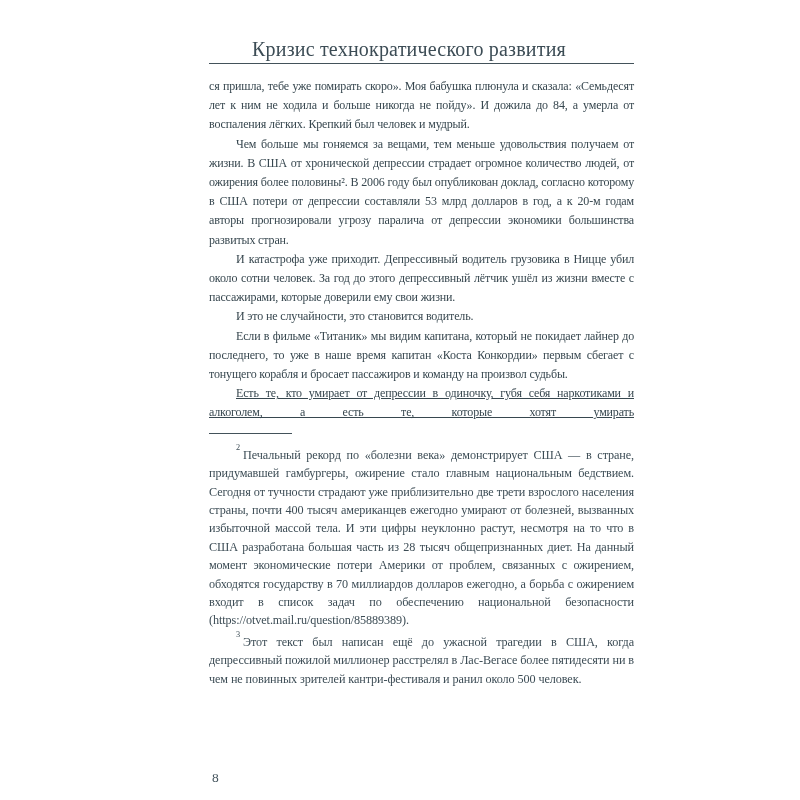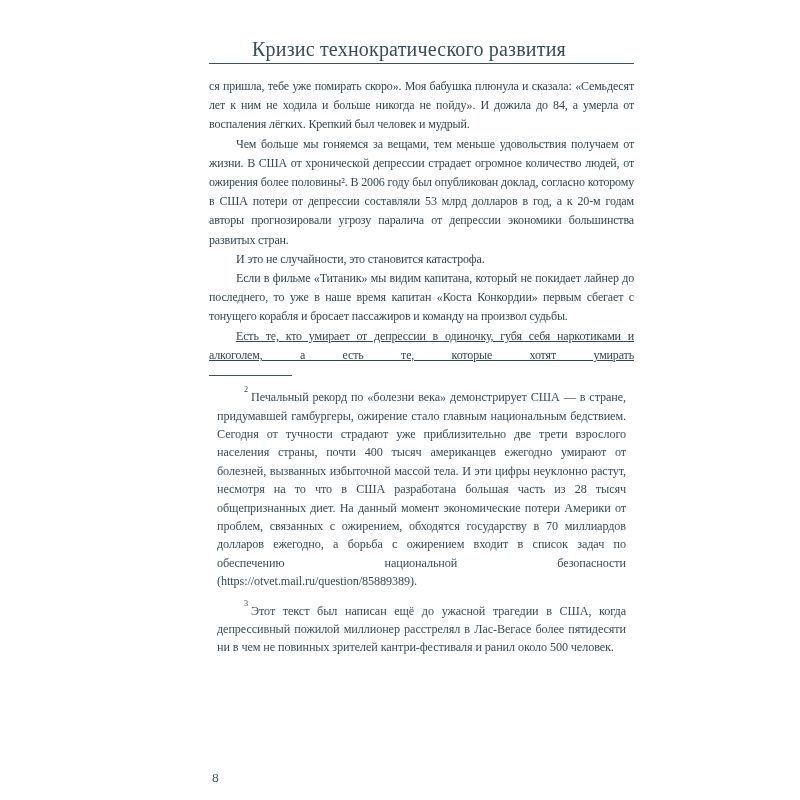--- a/index.html
+++ b/index.html
@@ -65,21 +65,21 @@
     -webkit-hyphens: auto;
     color: #3c4c55;
   }
   .fn-rule {
     width: 83px;
     height: 0;
     border-top: 1.5px solid #43525a;
     margin-bottom: 9px;
   }
   .footnote {
-    margin: 8px;
+    margin: 0;
     text-indent: 27px;
   }
   .footnote .fn-marker {
     font-size: 0.68em;
     position: relative;
     top: -0.45em;
     margin-right: 3px;
   }
   .page-number {
     position: absolute;
@@ -94,21 +94,22 @@
 
 <div class="page">
   <div class="column">
 
     <div class="running-head">Кризис технократического развития</div>
     <div class="header-rule"></div>
 
     <main class="body-text">
       <p class="para continuation">ся пришла, тебе уже помирать скоро». Моя бабушка плюнула и сказала: «Семьдесят лет к ним не ходила и больше никогда не пойду». И дожила до 84, а умерла от воспаления лёгких. Крепкий был человек и мудрый.</p>
       <p class="para">Чем больше мы гоняемся за вещами, тем меньше удовольствия получаем от жизни. В США от хронической депрессии страдает огромное количество людей, от ожирения более половины². В 2006 году был опубликован доклад, согласно которому в США потери от депрессии составляли 53 млрд долларов в год, а к 20-м годам авторы прогнозировали угрозу паралича от депрессии экономики большинства развитых стран.</p>
-      <p class="para">И это не случайности, это становится катастрофа.</p>
+      <p class="para">И катастрофа уже приходит. Депрессивный водитель грузовика в Ницце убил около сотни человек. За год до этого депрессивный лётчик ушёл из жизни вместе с пассажирами, которые доверили ему свои жизни.</p>
+      <p class="para">И это не случайности, это становится водитель.</p>
       <p class="para">Если в фильме «Титаник» мы видим капитана, который не покидает лайнер до последнего, то уже в наше время капитан «Коста Конкордии» первым сбегает с тонущего корабля и бросает пассажиров и команду на произвол судьбы.</p>
       <p class="para runs-on">Есть те, кто умирает от депрессии в одиночку, губя себя наркотиками и алкоголем, а есть те, которые хотят умирать</p>
     </main>
 
     <section class="footnotes">
       <div class="fn-rule"></div>
       <p class="footnote"><sup class="fn-marker">2</sup><span>Печальный рекорд по «болезни века» демонстрирует США — в стране, придумавшей гамбургеры, ожирение стало главным национальным бедствием. Сегодня от тучности страдают уже приблизительно две трети взрослого населения страны, почти 400 тысяч американцев ежегодно умирают от болезней, вызванных избыточной массой тела. И эти цифры неуклонно растут, несмотря на то что в США разработана большая часть из 28 тысяч общепризнанных диет. На данный момент экономические потери Америки от проблем, связанных с ожирением, обходятся государству в 70 миллиардов долларов ежегодно, а борьба с ожирением входит в список задач по обеспечению национальной безопасности (https://otvet.mail.ru/question/85889389).</span></p>
       <p class="footnote"><sup class="fn-marker">3</sup><span>Этот текст был написан ещё до ужасной трагедии в США, когда депрессивный пожилой миллионер расстрелял в Лас-Вегасе более пятидесяти ни в чем не повинных зрителей кантри-фестиваля и ранил около 500 человек.</span></p>
     </section>
 

